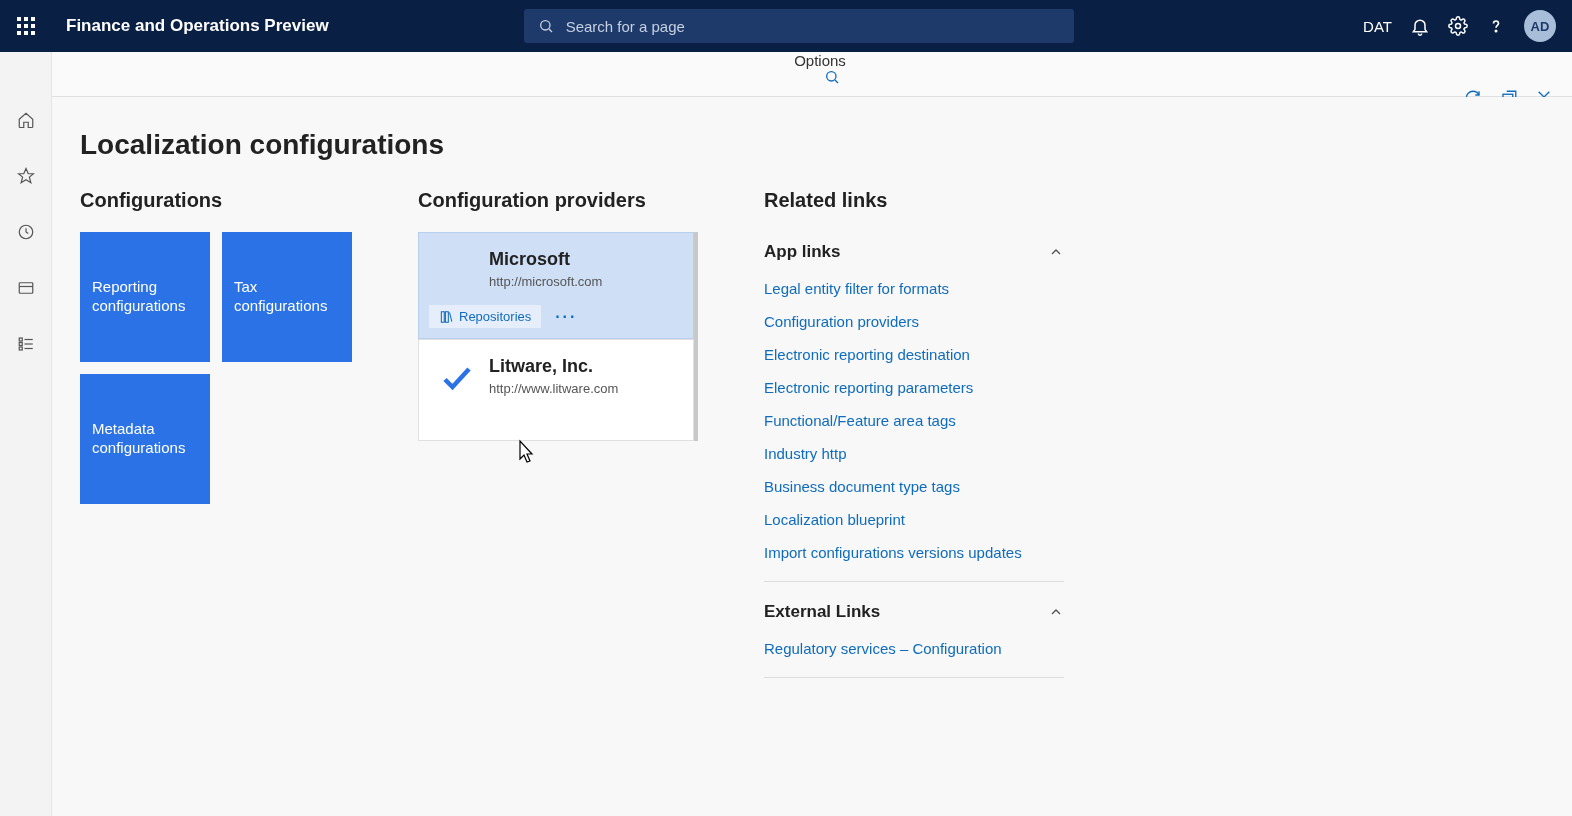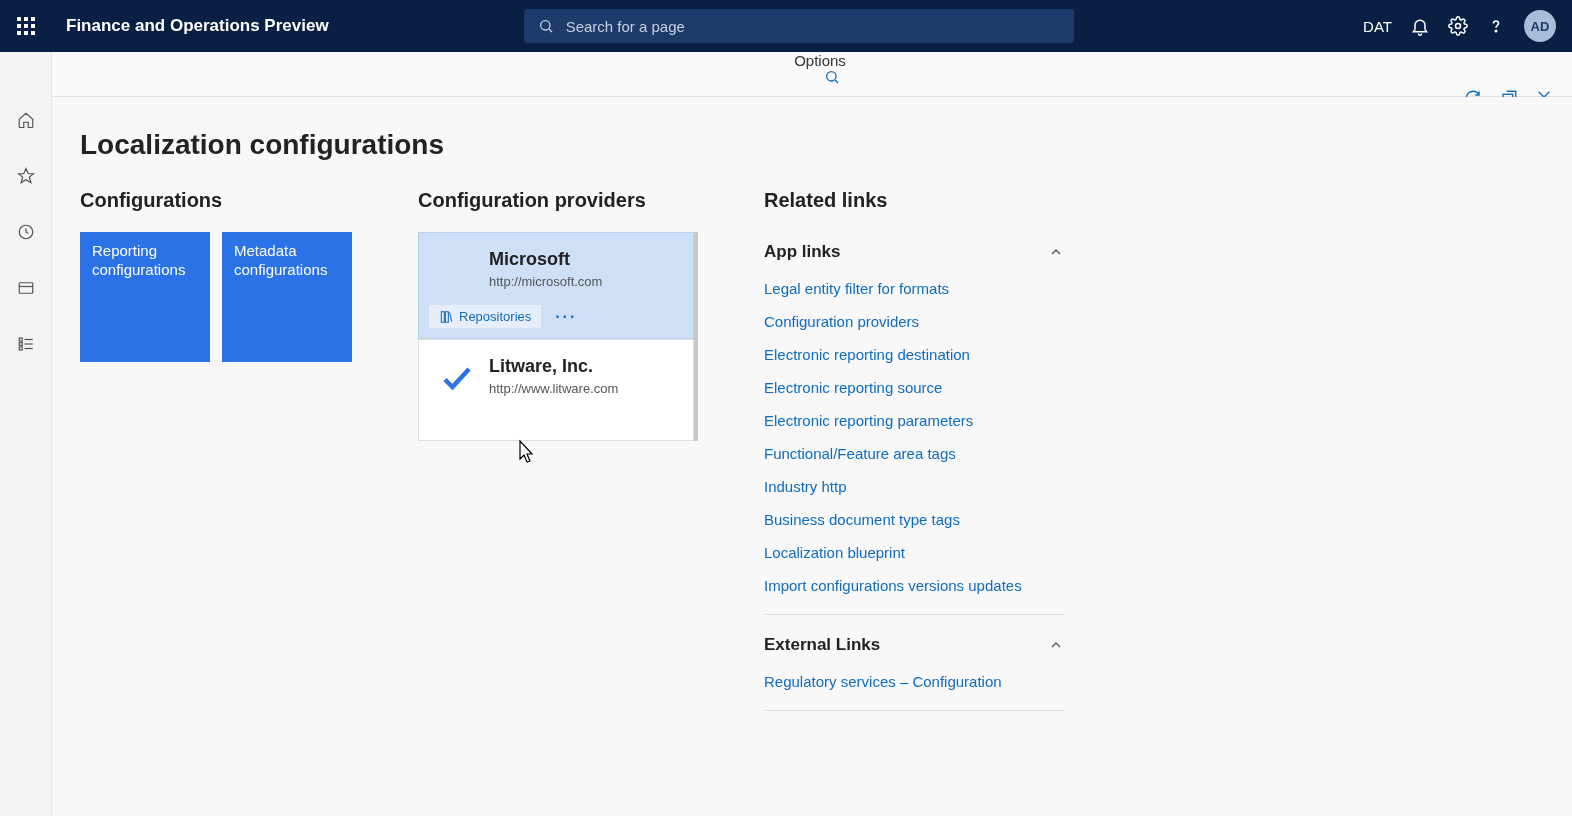--- a/index.html
+++ b/index.html
@@ -31,21 +31,21 @@
 .rail-icon { width: 32px; height: 32px; display: flex; align-items: center; justify-content: center; cursor: pointer; color: #555; }
 
 
 .main { position: absolute; left: 52px; top: 97px; right: 0; bottom: 0; background: #f8f8f8; padding: 32px 28px; overflow-y: auto; }
 .page-title { font-size: 28px; font-weight: 600; color: #222; margin-bottom: 28px; }
 .columns { display: flex; gap: 56px; }
 
 
 .col-config h2, .col-providers h2, .col-links h2 { font-size: 20px; font-weight: 600; color: #222; margin-bottom: 20px; }
 .tiles { display: flex; flex-wrap: wrap; gap: 12px; width: 282px; }
-.tile { width: 130px; height: 130px; background: #2a72e5; color: #fff; padding: 10px 12px; display: flex; align-items: flex-start; font-size: 15px; line-height: 1.25; cursor: pointer; }
+.tile { width: 130px; height: 130px; background: #2a72e5; color: #fff; padding: 10px 12px; display: flex; align-items: center; font-size: 15px; line-height: 1.25; cursor: pointer; }
 
 
 .col-providers { width: 290px; }
 .providers-list { border-right: 4px solid #c8c8c8; width: 280px; }
 .provider-card { border: 1px solid #e0e0e0; background: #fff; }
 .provider-card.selected { background: #cfe0f6; border-color:#b8d0ee; }
 .provider-body { padding: 16px 20px 10px 70px; position: relative; }
 .provider-name { font-size: 18px; font-weight: 600; color: #222; }
 .provider-url { font-size: 13px; color: #555; margin-top: 4px; }
 .provider-actions { display: flex; align-items: center; gap: 8px; padding: 6px 10px 10px 10px; }
@@ -189,20 +189,23 @@
   <h1 class="page-title">Localization configurations</h1>
   <div class="columns">
 
     <div class="col-config">
       <h2>Configurations</h2>
       <div class="tiles">
         <div class="tile">
             <span>Reporting configurations</span>
           </div>
         <div class="tile">
+            <span>Tax configurations</span>
+          </div>
+        <div class="tile">
             <span>Metadata configurations</span>
           </div>
       </div>
     </div>
 
     <div class="col-providers">
       <h2>Configuration providers</h2>
       <div class="providers-list">
         <div class="provider-card selected">
           <div class="provider-body">
@@ -240,21 +243,20 @@
       <div class="links-group">
         <div class="group-header">
           <span>App links</span>
           <svg class="chev" viewBox="0 0 24 24" fill="none" stroke="#555" stroke-width="2">
               <polyline points="6,15 12,9 18,15"></polyline>
             </svg>
         </div>
         <a class="link-item">Legal entity filter for formats</a>
         <a class="link-item">Configuration providers</a>
         <a class="link-item">Electronic reporting destination</a>
-        <a class="link-item">Electronic reporting source</a>
         <a class="link-item">Electronic reporting parameters</a>
         <a class="link-item">Functional/Feature area tags</a>
         <a class="link-item">Industry http</a>
         <a class="link-item">Business document type tags</a>
         <a class="link-item">Localization blueprint</a>
         <a class="link-item">Import configurations versions updates</a>
       </div>
 
       <div class="links-group">
         <div class="group-header">

